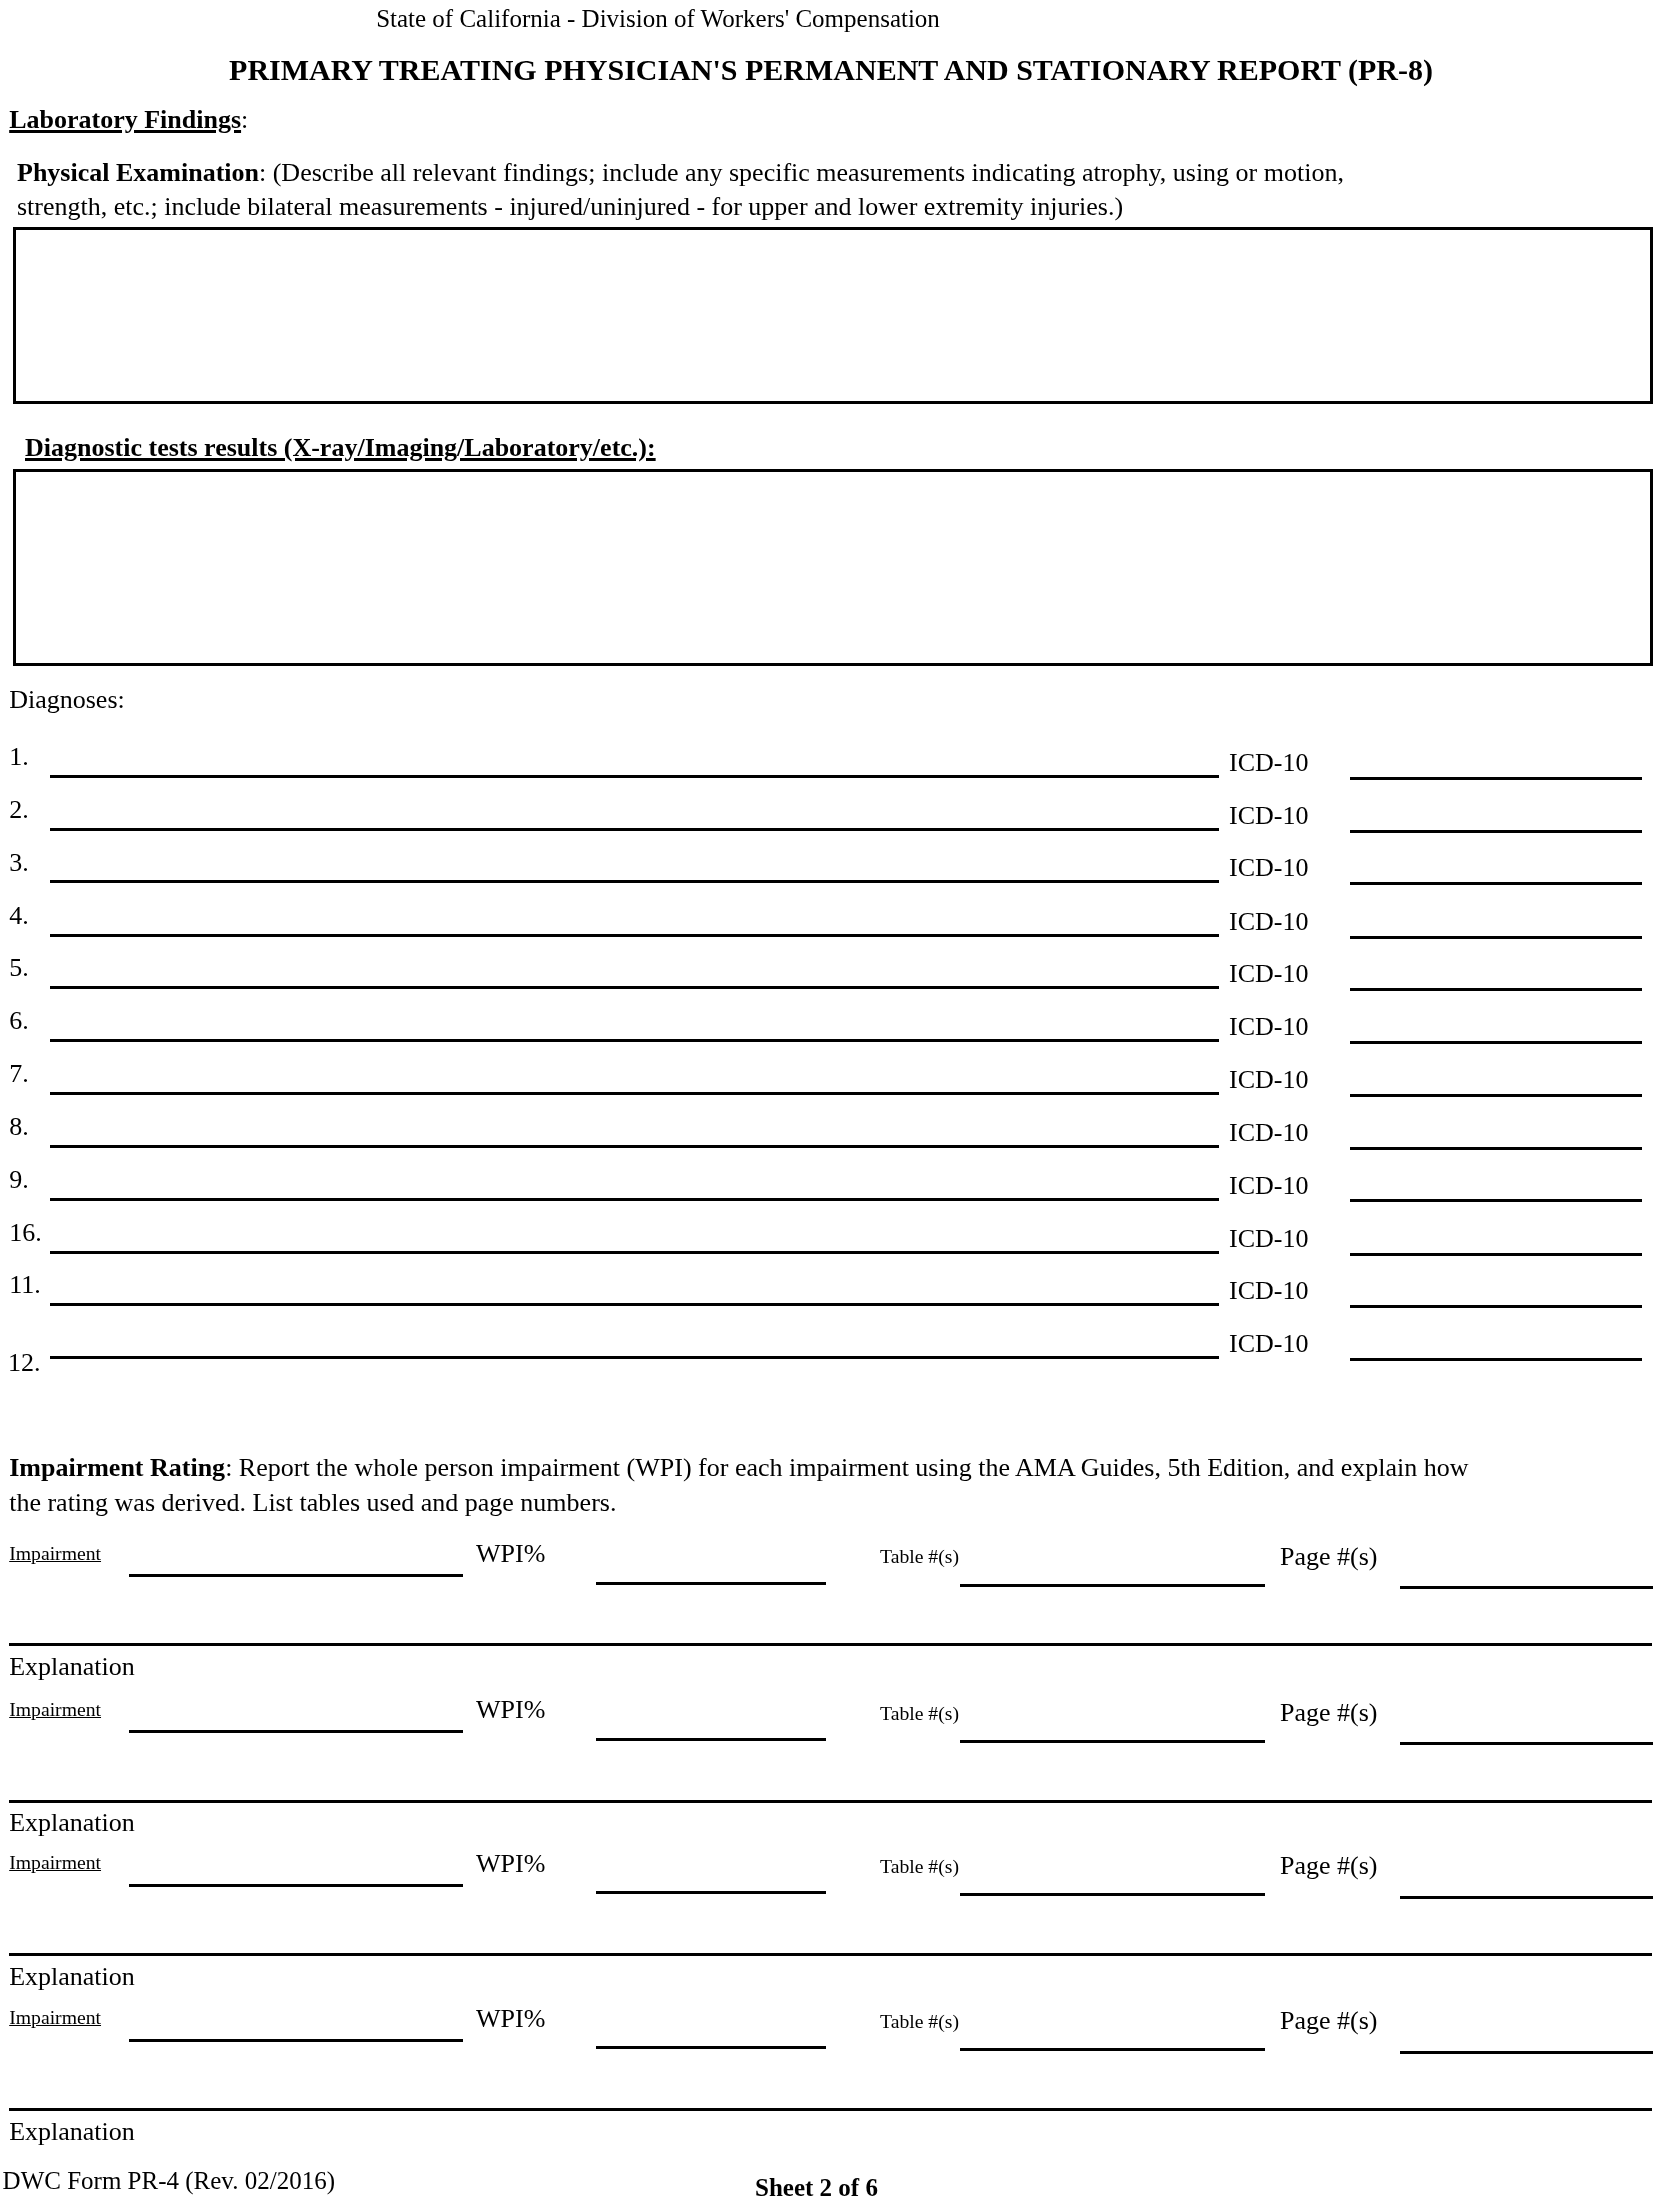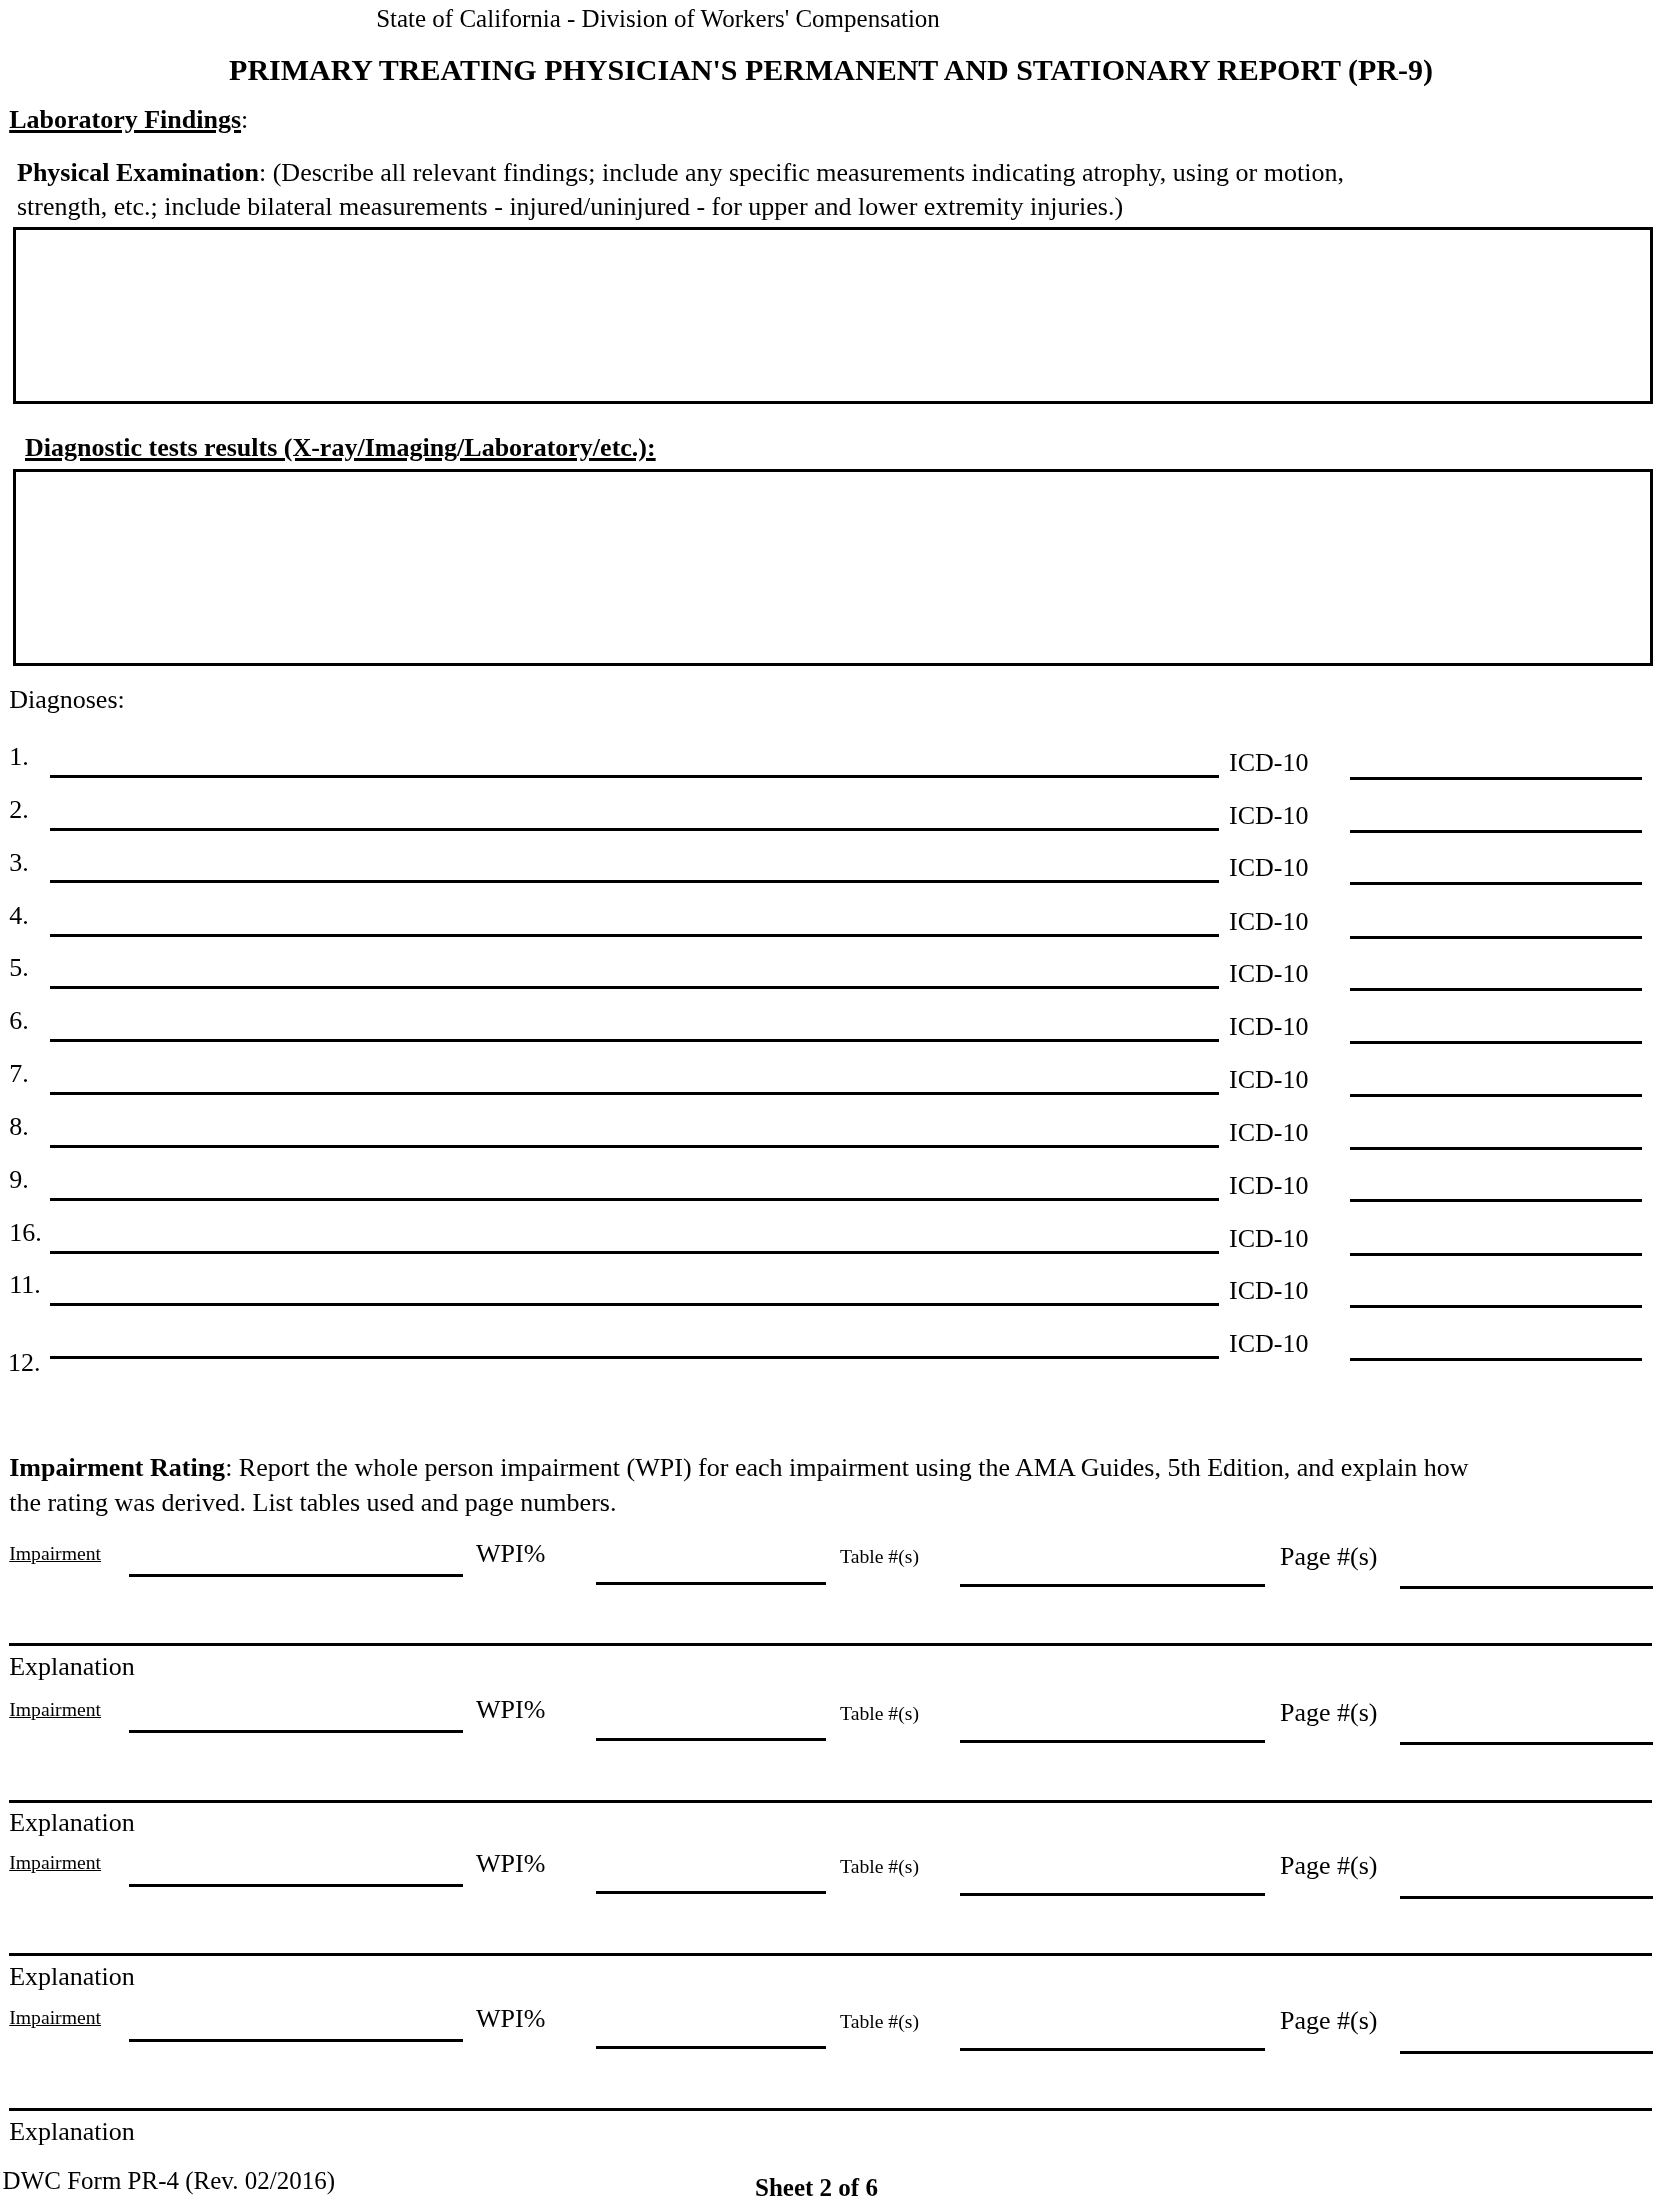--- a/index.html
+++ b/index.html
@@ -11,33 +11,33 @@
   .agency { top: 5.3px; left: 0; width: 1316px; text-align: center; font-size: 25px; }
   .title { top: 53px; left: 0; width: 1662px; text-align: center; font-size: 30px; font-weight: bold; }
   .section-h { font-size: 26px; font-weight: bold; text-decoration: underline; text-decoration-thickness: 2.6px; }
   .body-txt { font-size: 26px; line-height: 34px; }
   .box { position: absolute; border: 3.3px solid #000; box-sizing: border-box; background: transparent; }
   .line { position: absolute; height: 0; border-top: 3.3px solid #000; }
   .num { font-size: 26px; }
   .icd { font-size: 26px; }
   .lbl-small { font-size: 19.7px; text-decoration: underline; }
   .lbl-med { font-size: 26px; }
-  .lbl-tbl { font-size: 19.7px; }
+  .lbl-tbl { font-size: 19.7px; margin-left: 40px; }
   .foot { font-size: 25px; }
   input.fill, textarea.fill {
     position: absolute; border: none; background: transparent; outline: none;
     font-family: "Liberation Serif", serif; font-size: 23.6px; padding: 0 3.9px; box-sizing: border-box;
   }
   textarea.fill { resize: none; padding: 6.6px; }
 </style>
 </head>
 <body>
 
 <div class="abs agency">State of California - Division of Workers' Compensation</div>
-<div class="abs title">PRIMARY TREATING PHYSICIAN'S PERMANENT AND STATIONARY REPORT (PR-9)</div>
+<div class="abs title">PRIMARY TREATING PHYSICIAN'S PERMANENT AND STATIONARY REPORT (PR-8)</div>
 
 <div class="abs" style="top:105px; left:9.2px; font-size:26px;"><span class="section-h">Laboratory Findings</span><span>:</span></div>
 
 <div class="abs body-txt" style="top:156px; left:17px;"><b>Physical Examination</b><span>:  (Describe all relevant findings; include any specific measurements indicating atrophy, using or motion,</span></div>
 <div class="abs body-txt" style="top:190px; left:17px;">strength, etc.; include bilateral measurements - injured/uninjured - for upper and lower extremity injuries.)</div>
 
 <div class="box" style="top:227px; left:13px; width:1640px; height:177px;">
   <textarea class="fill" style="left: 0px; top: 0px; width: 100%; height: 100%;"></textarea>
 </div>
 

